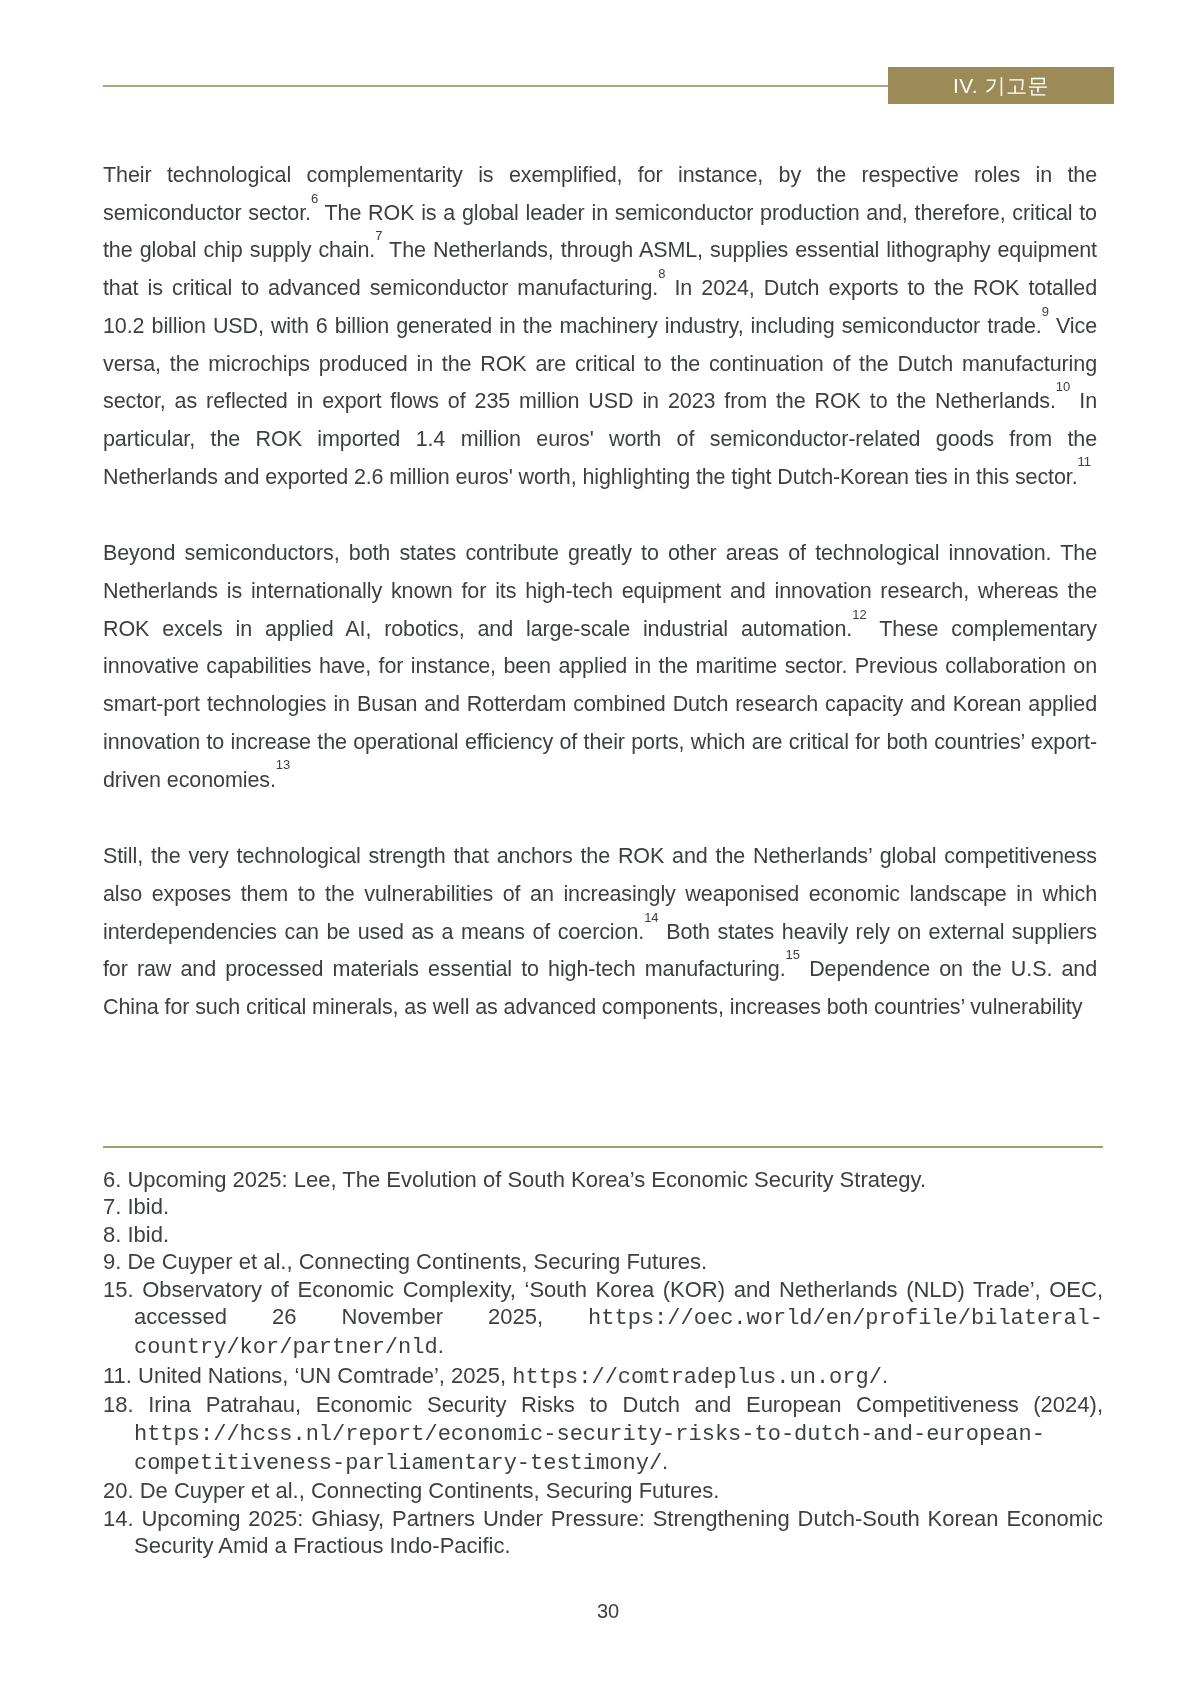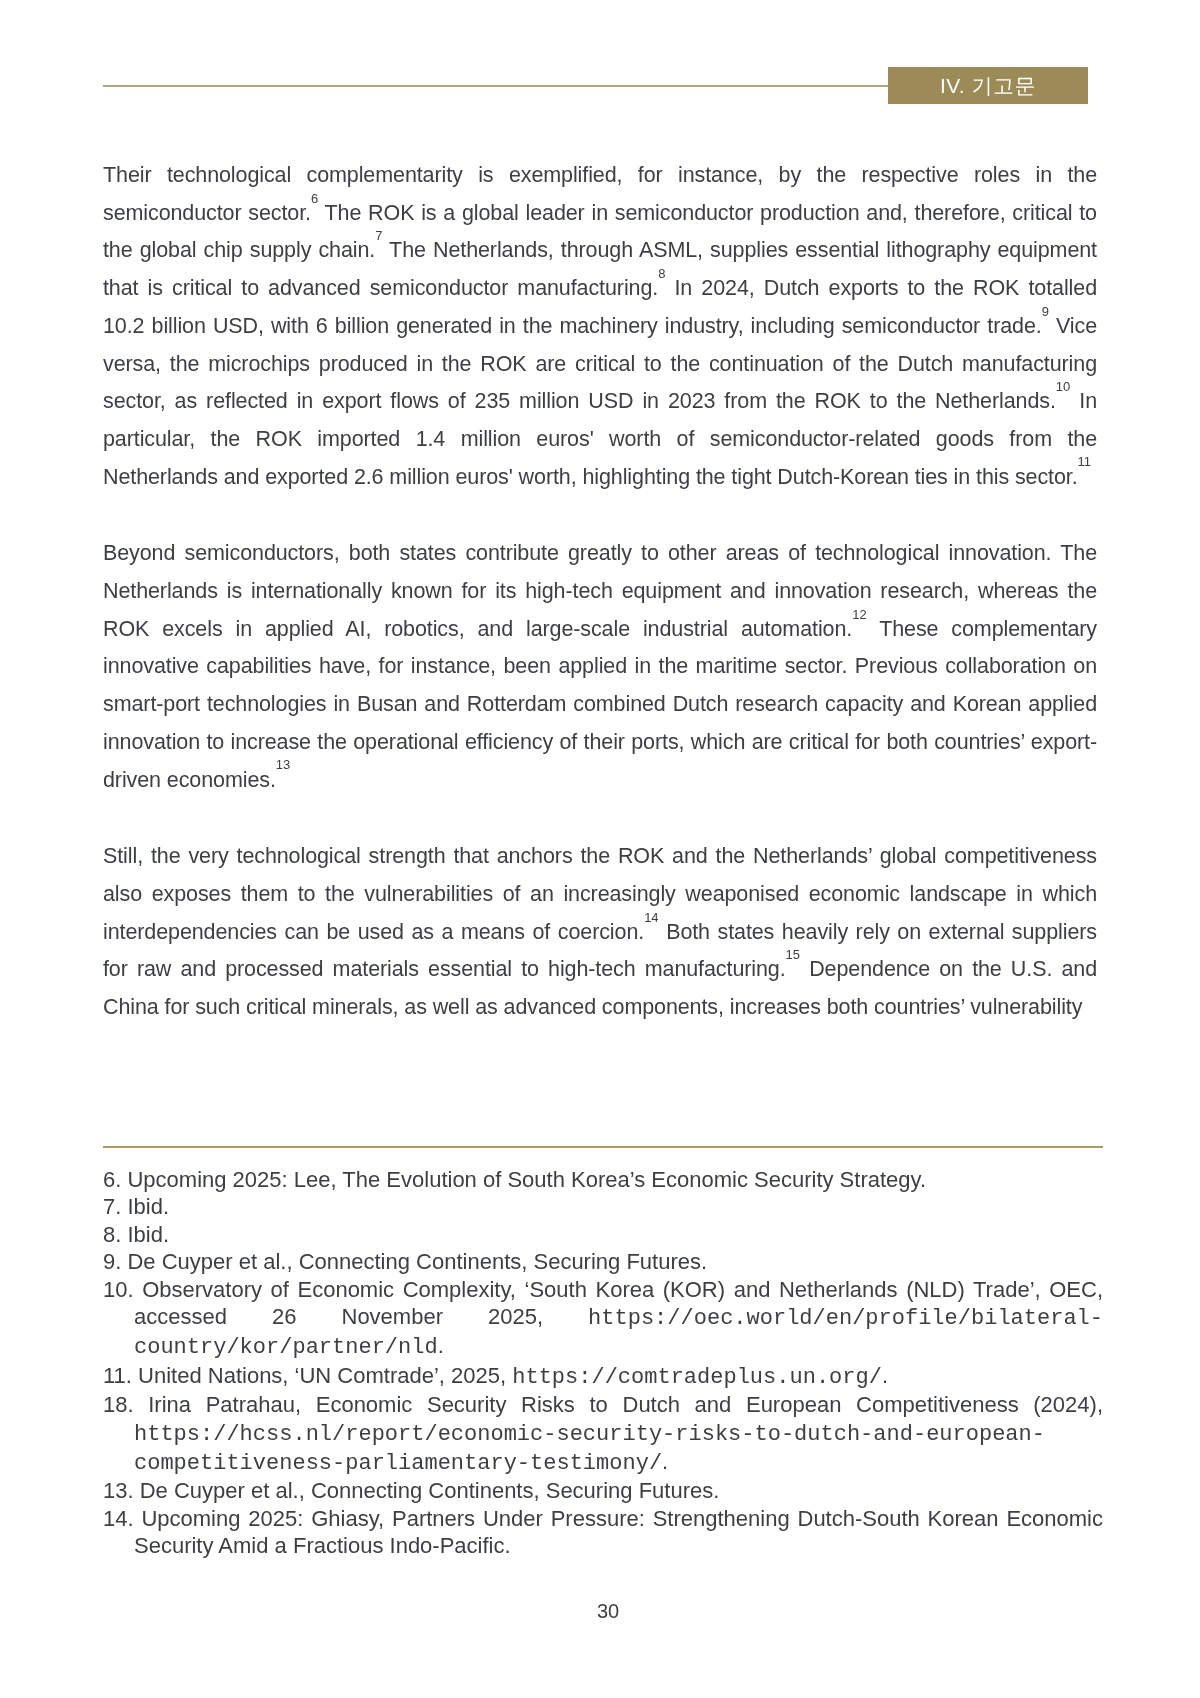--- a/index.html
+++ b/index.html
@@ -17,21 +17,21 @@
     left: 103px;
     top: 85px;
     width: 786px;
     height: 2px;
     background: var(--header-rule, #b1a37a);
   }
   .section-badge {
     position: absolute;
     left: 888px;
     top: 67px;
-    width: 200px;
+    width: 226px;
     height: 37px;
     background: var(--badge-bg, #9c8a57);
     color: #ffffff;
     display: flex;
     align-items: center;
     justify-content: center;
     font-size: 21px;
     letter-spacing: 0.5px;
   }
   .content {
@@ -105,22 +105,22 @@
       <p><span>Still, the very technological strength that anchors the ROK and the Netherlands’ global competitiveness also exposes them to the vulnerabilities of an increasingly weaponised economic landscape in which interdependencies can be used as a means of coercion.</span><sup class="fnref">14</sup><span> Both states heavily rely on external suppliers for raw and processed materials essential to high-tech manufacturing.</span><sup class="fnref">15</sup><span> Dependence on the U.S. and China for such critical minerals, as well as advanced components, increases both countries’ vulnerability</span></p>
     </main>
 
   <div class="footnote-rule"></div>
 
   <section class="footnotes" id="footnote-list">
       <div class="footnote"><span class="fn-num">6. </span><span>Upcoming 2025: Lee, The Evolution of South Korea’s Economic Security Strategy.</span></div>
       <div class="footnote"><span class="fn-num">7. </span><span>Ibid.</span></div>
       <div class="footnote"><span class="fn-num">8. </span><span>Ibid.</span></div>
       <div class="footnote"><span class="fn-num">9. </span><span>De Cuyper et al., Connecting Continents, Securing Futures.</span></div>
-      <div class="footnote"><span class="fn-num">10. </span><span>Observatory of Economic Complexity, ‘South Korea (KOR) and Netherlands (NLD) Trade’, OEC, accessed 26 November 2025, </span><span class="fn-url">https://oec.world/en/profile/bilateral-country/kor/partner/nld</span><span>.</span></div>
+      <div class="footnote"><span class="fn-num">15. </span><span>Observatory of Economic Complexity, ‘South Korea (KOR) and Netherlands (NLD) Trade’, OEC, accessed 26 November 2025, </span><span class="fn-url">https://oec.world/en/profile/bilateral-country/kor/partner/nld</span><span>.</span></div>
       <div class="footnote"><span class="fn-num">11. </span><span>United Nations, ‘UN Comtrade’, 2025, </span><span class="fn-url">https://comtradeplus.un.org/</span><span>.</span></div>
       <div class="footnote"><span class="fn-num">18. </span><span>Irina Patrahau, Economic Security Risks to Dutch and European Competitiveness (2024), </span><span class="fn-url">https://hcss.nl/report/economic-security-risks-to-dutch-and-european-competitiveness-parliamentary-testimony/</span><span>.</span></div>
-      <div class="footnote"><span class="fn-num">13. </span><span>De Cuyper et al., Connecting Continents, Securing Futures.</span></div>
+      <div class="footnote"><span class="fn-num">20. </span><span>De Cuyper et al., Connecting Continents, Securing Futures.</span></div>
       <div class="footnote"><span class="fn-num">14. </span><span>Upcoming 2025: Ghiasy, Partners Under Pressure: Strengthening Dutch-South Korean Economic Security Amid a Fractious Indo-Pacific.</span></div>
     </section>
 
   <div class="page-number">30</div>
 
 </div>
 
 </body></html>

